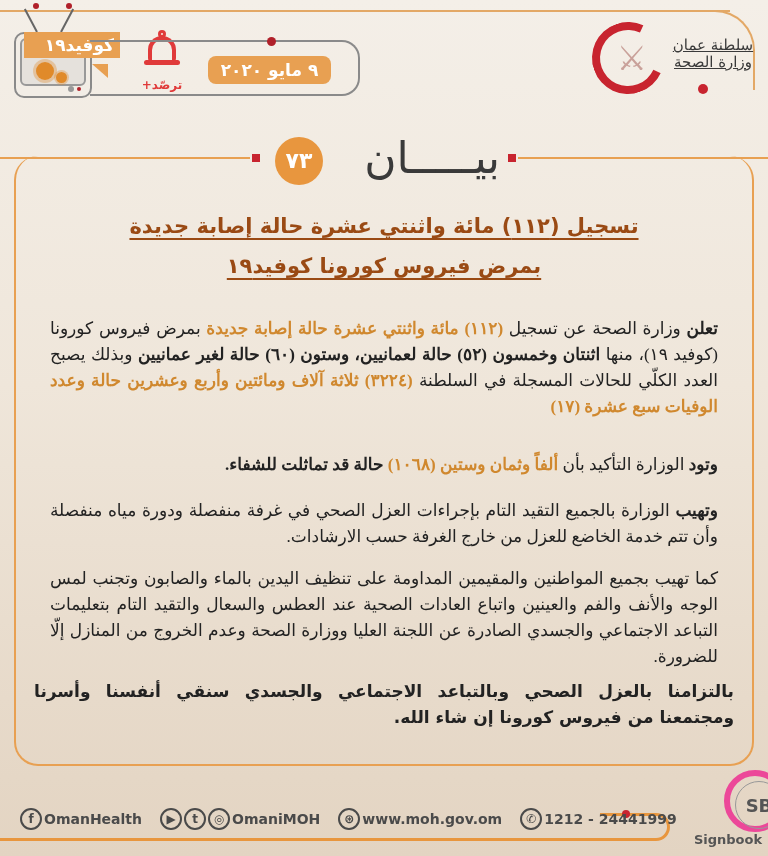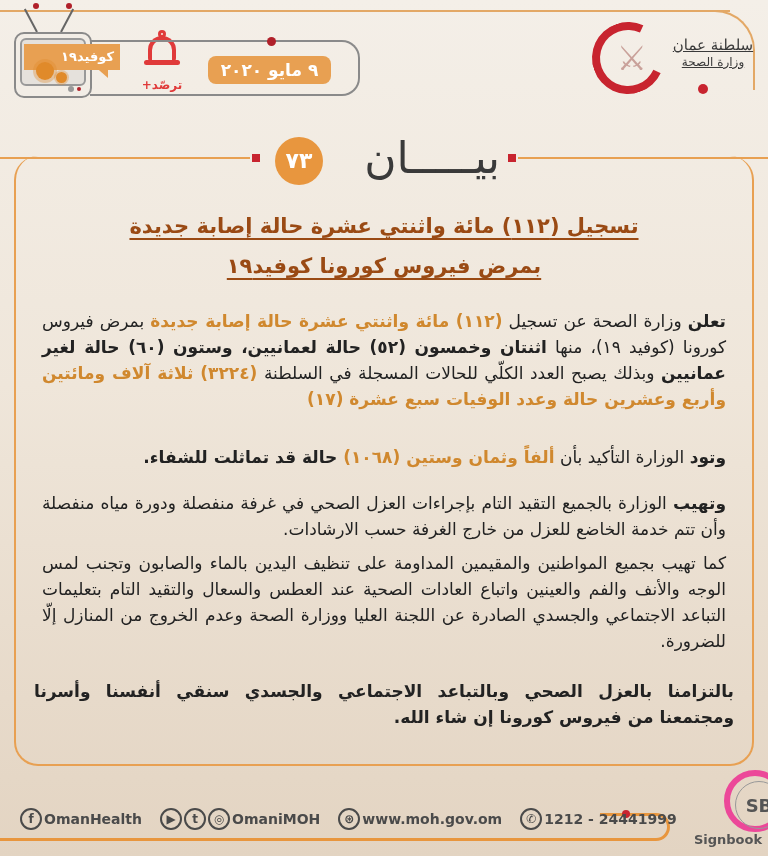--- a/index.html
+++ b/index.html
@@ -14,21 +14,21 @@
   .top-line { position: absolute; top: 10px; left: 0; width: 730px; height: 2px; background: #e3a866; }
   .top-curve { position: absolute; top: 10px; left: 620px; width: 135px; height: 80px; border: 2px solid #e3a866; border-left: none; border-bottom: none; border-radius: 0 40px 0 0; }
   .logo-dot { position: absolute; top: 84px; left: 698px; width: 10px; height: 10px; border-radius: 50%; background: #c8242f; }
 
   
   .logo { position: absolute; top: 22px; left: 592px; width: 80px; height: 72px; }
   .logo-crescent { position: absolute; top: 0; left: 0; width: 72px; height: 72px; border-radius: 50%; border: 8px solid #c8242f; border-right-color: transparent; border-top-color: #c8242f; transform: rotate(-20deg); }
   .logo-emblem { position: absolute; top: 12px; left: 18px; width: 44px; height: 48px; color: #c9a19a; font-size: 34px; line-height: 48px; text-align: center; }
   .logo-text { position: absolute; top: 36px; left: 668px; width: 90px; text-align: center; direction: rtl; font-family: "DejaVu Serif", serif; color: #3a3a3a; text-decoration: underline; }
   .logo-text .l1 { font-size: 15px; line-height: 18px; }
-  .logo-text .l2 { font-size: 12px; line-height: 16px; }
+  .logo-text .l2 { font-size: 15px; line-height: 16px; }
 
   
   .date-frame { position: absolute; top: 40px; left: 90px; width: 270px; height: 56px; border: 2px solid #8a8a8a; border-left: none; border-radius: 0 18px 18px 0; }
   .date-dot { position: absolute; top: 37px; left: 267px; width: 9px; height: 9px; border-radius: 50%; background: #b0202a; }
   .date-pill { position: absolute; top: 56px; left: 208px; width: 123px; height: 28px; background: #e8a052; border-radius: 8px; color: #fff; font-size: 17px; font-weight: bold; text-align: center; line-height: 28px; direction: rtl; }
 
   
   .bell { position: absolute; top: 28px; left: 142px; width: 40px; height: 48px; }
   .bell-body { position: absolute; top: 8px; left: 6px; width: 28px; height: 26px; border: 4px solid #e03a3a; border-radius: 14px 14px 4px 4px; border-bottom: none; }
   .bell-base { position: absolute; top: 32px; left: 2px; width: 36px; height: 5px; background: #e03a3a; border-radius: 3px; }
@@ -37,21 +37,21 @@
 
   
   .tv-antenna-l { position: absolute; top: 6px; left: 36px; width: 2px; height: 26px; background: #666; transform: rotate(-28deg); transform-origin: bottom; top: 6px; }
   .tv-antenna-r { position: absolute; top: 6px; left: 60px; width: 2px; height: 26px; background: #666; transform: rotate(28deg); transform-origin: bottom; }
   .tv-dot-l { position: absolute; top: 3px; left: 33px; width: 6px; height: 6px; border-radius: 50%; background: #b0202a; }
   .tv-dot-r { position: absolute; top: 3px; left: 66px; width: 6px; height: 6px; border-radius: 50%; background: #b0202a; }
   .tv { position: absolute; top: 32px; left: 14px; width: 78px; height: 66px; border: 2px solid #8a8a8a; border-radius: 10px; background: #f2ede6; }
   .tv-screen { position: absolute; top: 4px; left: 4px; width: 66px; height: 48px; border: 2px solid #999; border-radius: 6px; background: #e5e1dc; }
   .tv-knob1 { position: absolute; bottom: 4px; left: 52px; width: 6px; height: 6px; border-radius: 50%; background: #999; }
   .tv-knob2 { position: absolute; bottom: 5px; left: 61px; width: 4px; height: 4px; border-radius: 50%; background: #b0202a; }
-  .covid-banner { position: absolute; top: 44px; left: 24px; width: 96px; height: 26px; background: #e8a052; color: #fff; font-weight: bold; font-size: 13px; line-height: 26px; text-align: right; padding-right: 6px; direction: rtl; padding-left: 15px; }
+  .covid-banner { position: absolute; top: 32px; left: 24px; width: 96px; height: 26px; background: #e8a052; color: #fff; font-weight: bold; font-size: 17px; line-height: 26px; text-align: right; padding-right: 6px; direction: rtl; padding-left: 15px; }
   .covid-tail { position: absolute; top: 64px; left: 92px; width: 0; height: 0; border-top: 14px solid #e8a052; border-left: 16px solid transparent; }
   .virus1 { position: absolute; top: 62px; left: 36px; width: 18px; height: 18px; border-radius: 50%; background: #e08a2a; box-shadow: 0 0 0 3px rgba(224,138,42,.35); }
   .virus2 { position: absolute; top: 72px; left: 56px; width: 11px; height: 11px; border-radius: 50%; background: #e08a2a; box-shadow: 0 0 0 2px rgba(224,138,42,.35); }
 
   
   .heading-line-l { position: absolute; top: 157px; left: 0; width: 250px; height: 2px; background: #e8a052; }
   .heading-line-r { position: absolute; top: 157px; left: 518px; width: 250px; height: 2px; background: #e8a052; }
   .sq-l { position: absolute; top: 154px; left: 252px; width: 8px; height: 8px; background: #c8242f; }
   .sq-r { position: absolute; top: 154px; left: 508px; width: 8px; height: 8px; background: #c8242f; }
   .num-badge { position: absolute; top: 137px; left: 275px; width: 48px; height: 48px; border-radius: 50%; background: #e8963e; color: #fff; font-weight: bold; font-size: 22px; line-height: 48px; text-align: center; }
@@ -63,21 +63,21 @@
   .title { position: absolute; top: 206px; left: 60px; width: 648px; text-align: center; direction: rtl; color: #9a4a14; font-weight: bold; font-size: 21px; line-height: 40px; }
   .title span { text-decoration: underline; text-underline-offset: 5px; margin-top: 24px; }
 
   .body { position: absolute; left: 34px; width: 700px; direction: rtl; text-align: justify; font-size: 17px; line-height: 26px; color: #222; }
   .p1 { top: 300px; }
   .p2 { top: 436px; }
   .p3 { top: 482px; }
   .p4 { top: 678px; font-weight: bold; }
   .b { font-weight: bold; }
   .o { color: #d0882e; font-weight: bold; }
-  .body p { margin: 8px; }
+  .body p { margin: 16px; font-family: Liberation Serif, serif; }
 
   
   .footer-line { position: absolute; top: 838px; left: 0; width: 640px; height: 3px; background: #e8963e; }
   .footer-curve { position: absolute; top: 813px; left: 600px; width: 70px; height: 28px; border: 3px solid #e8963e; border-left: none; border-radius: 0 26px 26px 0; }
   .footer-dot { position: absolute; top: 810px; left: 622px; width: 8px; height: 8px; border-radius: 50%; background: #c8242f; }
   .footer { position: absolute; top: 806px; left: 20px; height: 26px; display: flex; align-items: center; font-size: 14px; font-weight: bold; color: #4a4a4a; }
   .ico { display: inline-block; width: 22px; height: 22px; border: 2px solid #4a4a4a; border-radius: 50%; text-align: center; line-height: 18px; font-size: 12px; font-weight: bold; margin-right: 2px; }
   .gap { width: 18px; display: inline-block; }
 
   .sb { position: absolute; top: 770px; left: 724px; width: 62px; height: 62px; border-radius: 50%; border: 6px solid #ec4899; }

